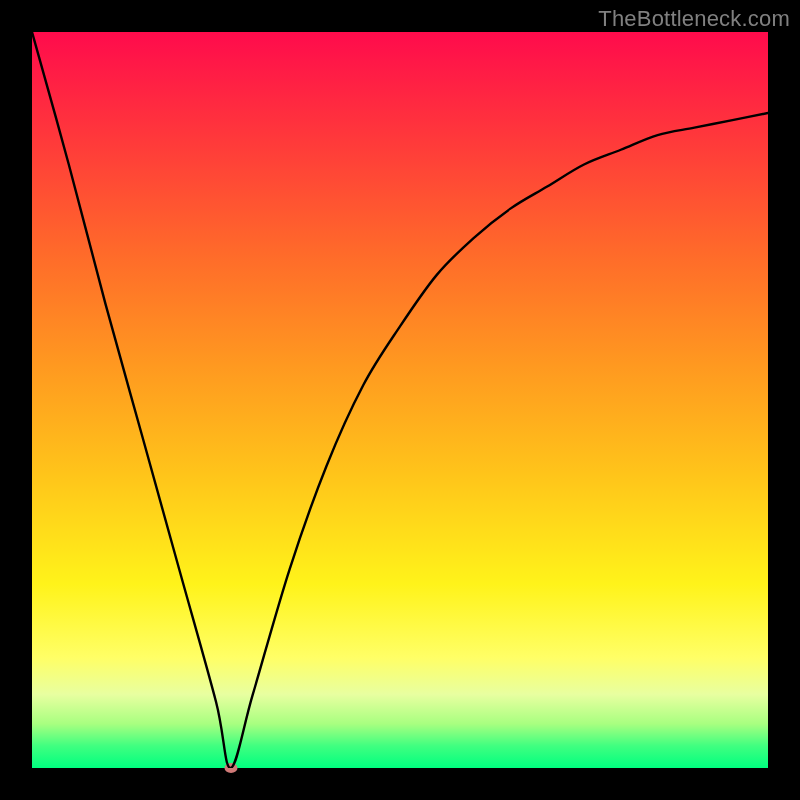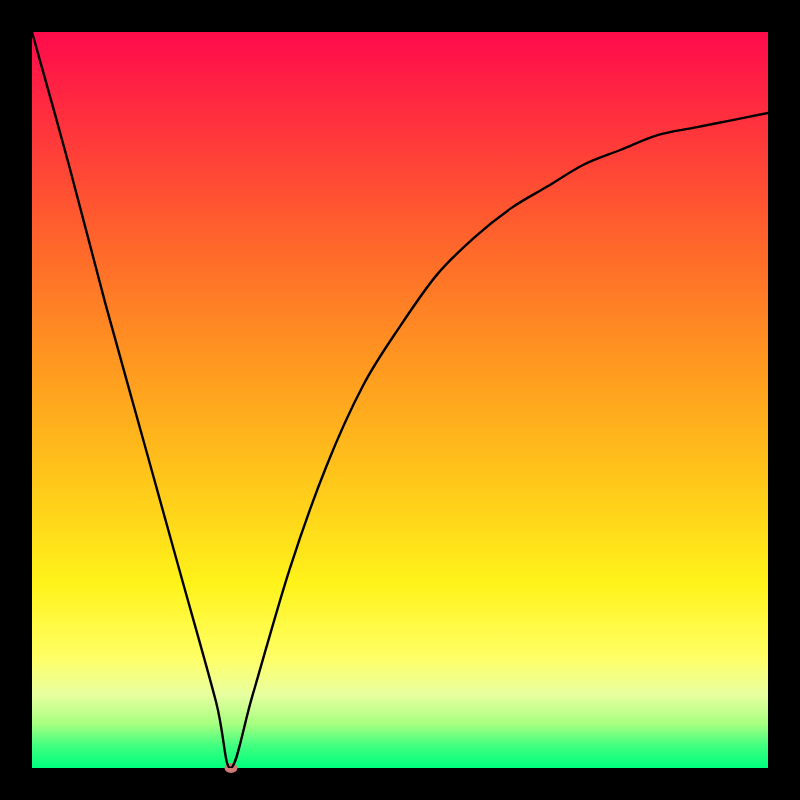--- a/index.html
+++ b/index.html
@@ -64,20 +64,21 @@
     background: #d07a78;
     z-index: 2;
     transform: translate(-50%, -50%);
   }
 </style>
 </head>
 <body>
 
 <div class="frame">
 
+  <div class="watermark">TheBottleneck.com</div>
 
   <div class="plot-area">
 
     <svg class="curve" viewBox="0 0 736 736" preserveAspectRatio="none">
       <path id="curve-path" fill="none" stroke="#000000" stroke-width="2.4" stroke-linecap="round" stroke-linejoin="round" d="M 0 0 C 6.133333333333334 22.080000000000002, 24.53333333333334 87.09333333333336, 36.800000000000004 132.48000000000002 C 49.06666666666667 177.86666666666667, 61.33333333333334 226.93333333333334, 73.60000000000001 272.32 C 85.86666666666667 317.70666666666665, 98.13333333333333 360.64, 110.39999999999999 404.8 C 122.66666666666666 448.96000000000004, 134.93333333333334 493.12, 147.20000000000002 537.28 C 159.4666666666667 581.4399999999999, 175.41333333333333 636.64, 184 669.76 C 192.58666666666667 702.88, 192.5866666666667 737.2266666666667, 198.72000000000003 736 C 204.85333333333335 734.7733333333333, 210.98666666666665 695.52, 220.79999999999998 662.4 C 230.61333333333332 629.28, 245.3333333333333 575.3066666666666, 257.59999999999997 537.28 C 269.8666666666666 499.25333333333333, 282.1333333333334 464.9066666666667, 294.40000000000003 434.24 C 306.6666666666667 403.5733333333333, 318.93333333333334 376.58666666666664, 331.2 353.28 C 343.46666666666664 329.9733333333333, 355.73333333333335 312.8, 368 294.40000000000003 C 380.26666666666665 276.00000000000006, 392.53333333333336 257.6, 404.8 242.88 C 417.06666666666666 228.16, 429.3333333333333 217.12000000000003, 441.59999999999997 206.08000000000004 C 453.8666666666666 195.04000000000005, 466.1333333333334 185.22666666666666, 478.40000000000003 176.64 C 490.6666666666667 168.0533333333333, 502.9333333333333 161.91999999999993, 515.1999999999999 154.55999999999995 C 527.4666666666666 147.19999999999996, 539.7333333333333 138.61333333333334, 552 132.48000000000002 C 564.2666666666667 126.34666666666669, 576.5333333333334 122.66666666666667, 588.8000000000001 117.75999999999999 C 601.0666666666667 112.85333333333331, 613.3333333333334 106.71999999999997, 625.6 103.03999999999996 C 637.8666666666667 99.35999999999996, 650.1333333333333 98.13333333333327, 662.4 95.67999999999995 C 674.6666666666666 93.22666666666663, 686.9333333333333 90.77333333333337, 699.1999999999999 88.32000000000005 C 711.4666666666666 85.86666666666673, 729.8666666666667 82.18666666666671, 736 80.96000000000004"></path>
     </svg>
 
     <div id="min-dot" class="dot" style="left: 198.72px; top: 736px;"></div>
   </div>
 </div>

